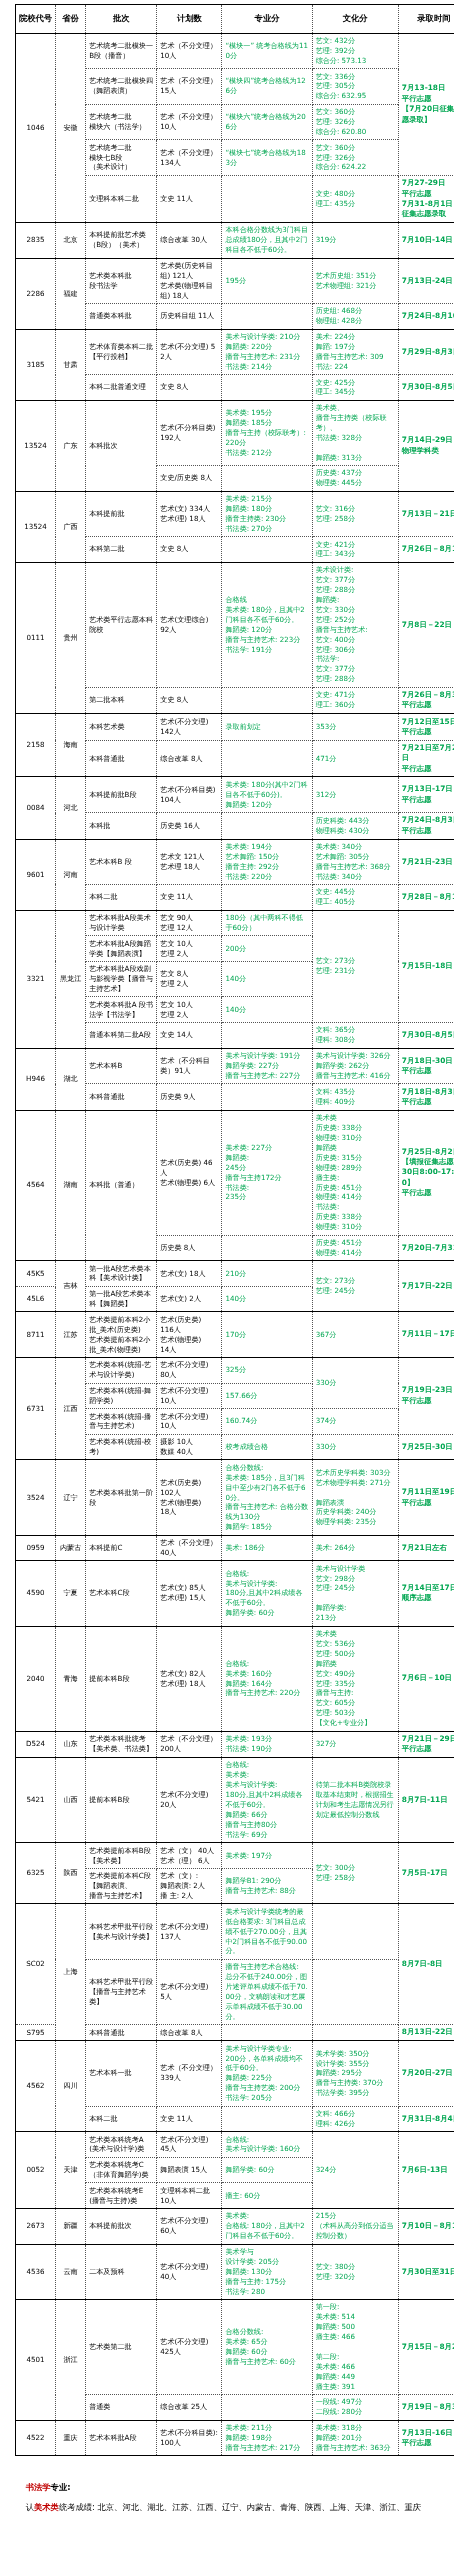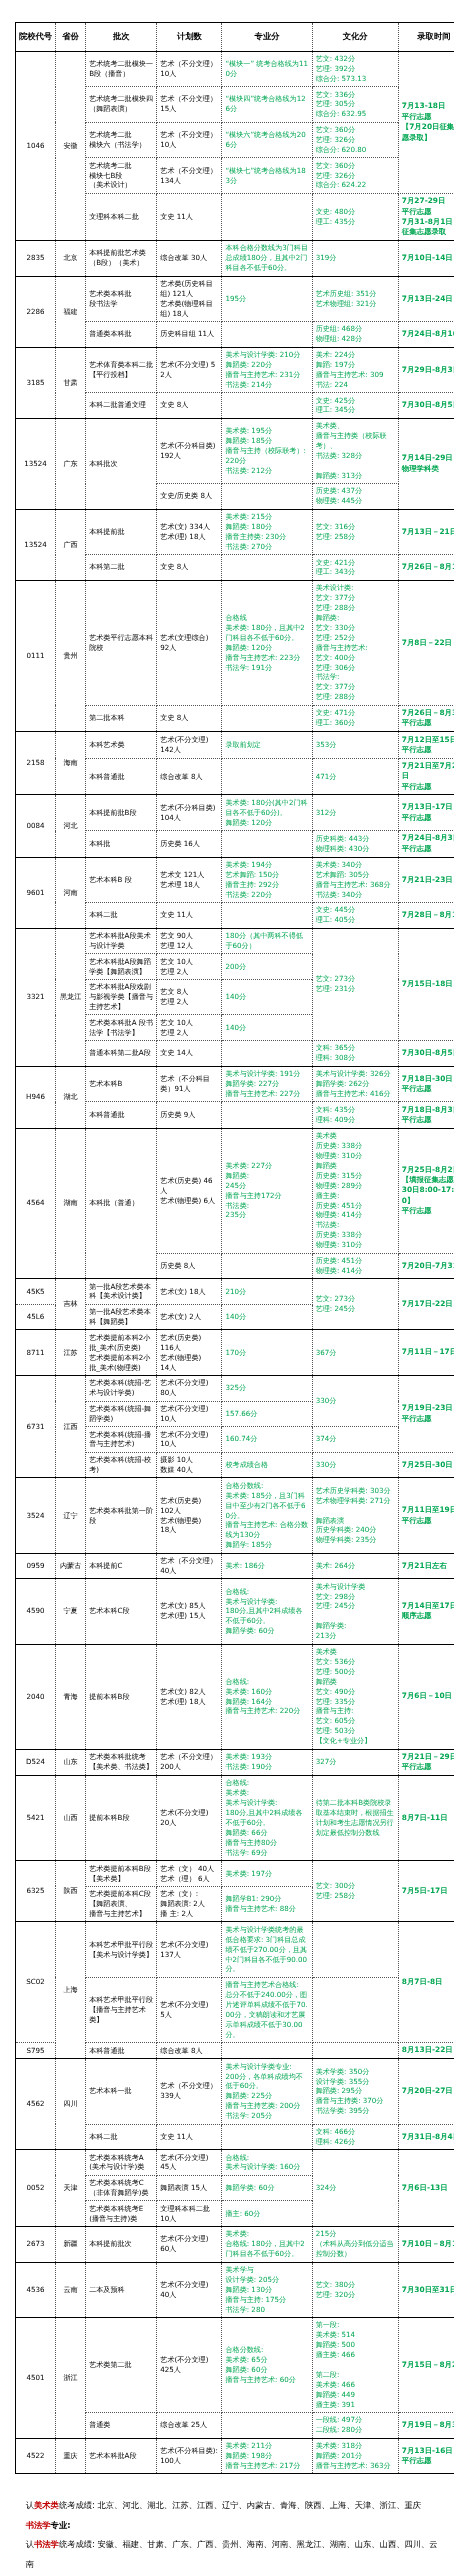--- a/index.html
+++ b/index.html
@@ -1,17 +1,17 @@
 <!DOCTYPE html>
 <html style="font-size:9.5px"><head>
 <meta charset="utf-8">
 <style>
   html,body{margin:0;padding:0;background:#ffffff;}
   body{font-family:"DejaVu Sans","Liberation Sans",sans-serif;color:#000;}
-  .page{width:424px;margin:12px auto;padding-top:10px;}
+  .page{width:424px;margin:0 auto;padding-top:4px;}
   table.admission-table{width:455px;border-collapse:collapse;table-layout:fixed;border:1.2px solid #000;}
   th{border:0.6px dotted #555;border-bottom:1.2px solid #000;font-size:8.3px;font-weight:bold;padding:8.3px 1.2px;background:#fff;}
   td{border:0.6px dotted #555;padding:2.4px 3px;vertical-align:middle;font-size:7.1px;line-height:1.4;white-space:pre-line;word-break:break-all;background:#fff;}
   tr.block-start td, tr.block-start th{border-top:1.2px solid #000;}
   .col-code,.col-prov{text-align:center;}
   .col-batch,.col-plan{text-align:left;}
   .green{color:#00A651;}
   .col-time{text-align:left;font-weight:bold;font-size:7.4px;}
   .bold{font-weight:bold;}
   #footnotes{margin:21.4px 0 24px 10.7px;font-size:8.3px;line-height:2.4;}
@@ -706,18 +706,17 @@
           <td class="col-culture green">美术类: 318分
 舞蹈类: 201分
 播音与主持艺术: 363分</td>
           <td class="col-time green">7月13日-16日
 平行志愿</td>
         </tr>
       </tbody>
   </table>
 
   <div id="footnotes">
+      <div class="footnote-line bold"><span class="red">书法学</span><span>专业:</span></div>
       <div class="footnote-line"><span>认</span><span class="red">美术类</span><span>统考成绩: 北京、河北、湖北、江苏、江西、辽宁、内蒙古、青海、陕西、上海、天津、浙江、重庆</span></div>
-      <div class="footnote-line bold"><span class="red">书法学</span><span>专业:</span></div>
-      <div class="footnote-line"><span>认</span><span class="red">书法学</span><span>统考成绩: 安徽、福建、甘肃、广东、广西、贵州、海南、河南、黑龙江、湖南、山东、山西、四川、云南</span></div>
     </div>
 </div>
 
 
 </body></html>

